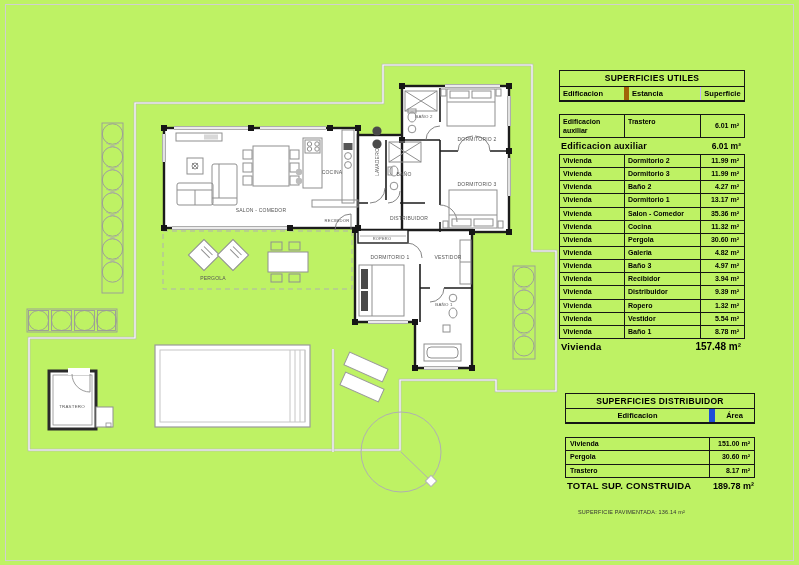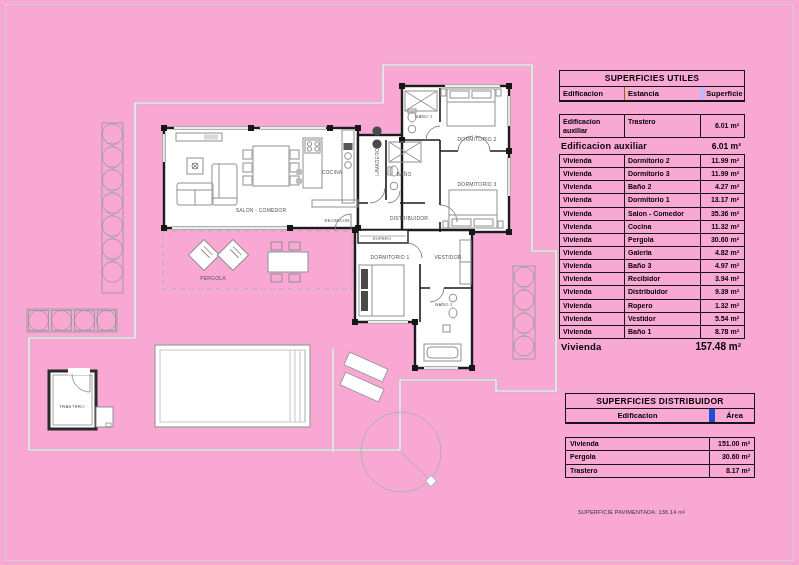--- a/index.html
+++ b/index.html
@@ -1,31 +1,31 @@
 <!DOCTYPE html>
 <html><head>
 <meta charset="utf-8">
 <style>
   html,body{margin:0;padding:0;background:#fff;}
-  #stage{position:relative;width:799px;height:565px;background:#f9a8d4;overflow:hidden;
+  #stage{position:relative;width:799px;height:565px;background:#bef264;overflow:hidden;
          font-family:"Liberation Sans",sans-serif;color:#000;}
   #frame{position:absolute;left:5px;top:4px;right:5px;bottom:4px;border:1px solid #cfcfcf;pointer-events:none;}
   svg text{font-family:"Liberation Sans",sans-serif;}
 
   
   .tblwrap{position:absolute;}
   .t1{left:559px;top:70px;width:186px;}
   .t2{left:565px;top:393px;width:190px;}
   .headbox{border:1px solid #151515;border-bottom:2px solid #151515;}
   .t-title{height:15px;line-height:15px;text-align:center;font-weight:bold;font-size:8.5px;
            letter-spacing:.3px;border-bottom:1px solid #151515;}
   .t-cols{display:grid;grid-template-columns:64px 76px 1fr;font-weight:bold;font-size:7.5px;}
   .t-cols>div{height:13px;line-height:13px;padding:0 0 0 3px;}
-  .t-cols .hc2{border-left:1px solid #a16207;}
-  .t-cols .hc3{border-left:5px solid #c4b5fd;text-align:center;padding:0;}
+  .t-cols .hc2{border-left:5px solid #a16207;}
+  .t-cols .hc3{border-left:1px solid #c4b5fd;text-align:center;padding:0;}
   .t2-cols{display:grid;grid-template-columns:143px 1fr;font-weight:bold;font-size:7.5px;}
   .t2-cols>div{height:13px;line-height:13px;text-align:center;}
   .t2-cols .hc2{border-left:6px solid #1d4ed8;}
 
   .auxbox{border:1px solid #151515;margin-top:12px;}
   .auxrow{display:grid;grid-template-columns:64px 76px 1fr;}
   .auxrow>div{font-size:7px;font-weight:bold;line-height:9px;padding:2px 3px;}
   .auxrow .c2{border-left:1px solid #151515;}
   .auxrow .c3{border-left:1px solid #151515;text-align:right;padding-right:5px;line-height:18px;}
 
@@ -438,16 +438,20 @@
       </div>
       <div class="trow2">
         <div class="c1">Pergola</div>
         <div class="c2">30.60 m²</div>
       </div>
       <div class="trow2">
         <div class="c1">Trastero</div>
         <div class="c2">8.17 m²</div>
       </div>
     </div>
+    <div class="totrow">
+      <div class="lbl">TOTAL SUP. CONSTRUIDA</div>
+      <div class="val">189.78 m²</div>
+    </div>
   </div>
 
   <div class="cap">SUPERFICIE PAVIMENTADA: 136.14 m²</div>
 </div>
 
 </body></html>

